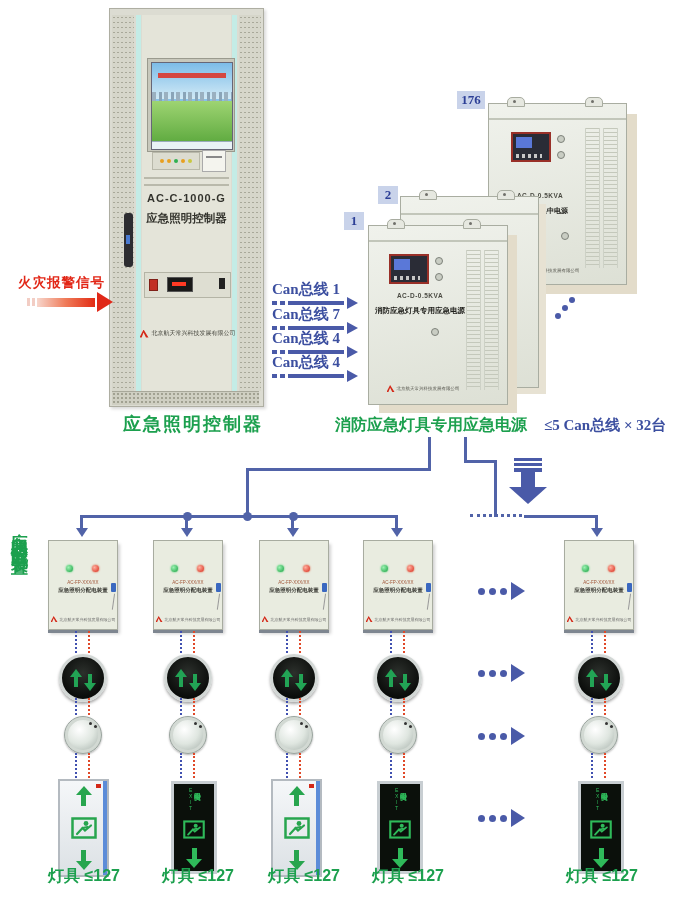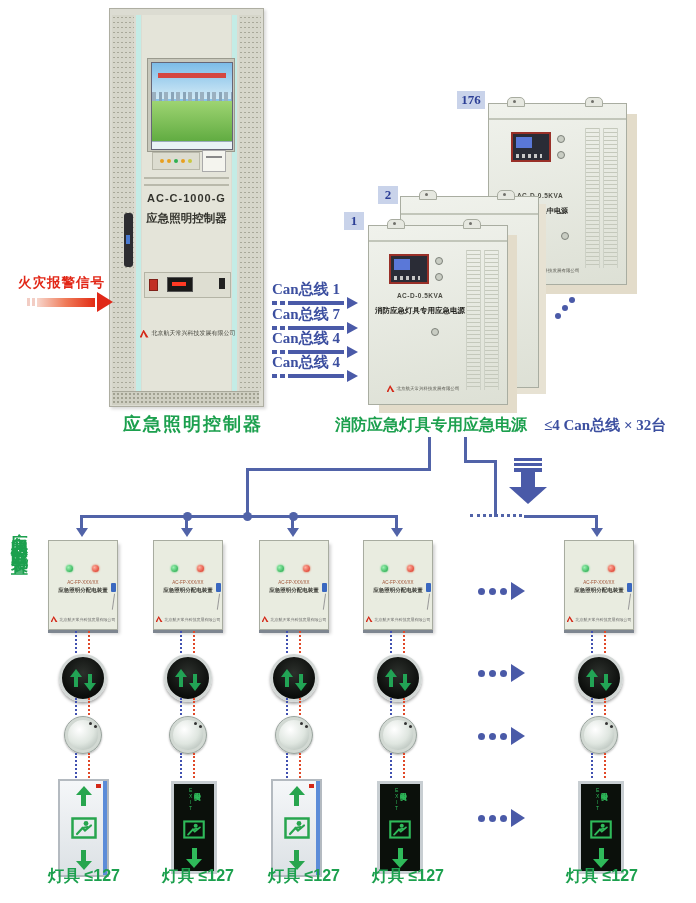--- a/index.html
+++ b/index.html
@@ -277,21 +277,21 @@
 
   <div class="abs badge" style="left:344px;top:212px;width:20px;height:18px;z-index:10;">1</div>
   <div class="abs badge" style="left:378px;top:186px;width:20px;height:18px;z-index:10;">2</div>
   <div class="abs badge" style="left:457px;top:91px;width:28px;height:18px;z-index:10;">176</div>
 
   <div class="abs" style="left:555px;top:313px;width:6px;height:6px;border-radius:50%;background:#4a5aa8;z-index:4;"></div>
   <div class="abs" style="left:562px;top:305px;width:6px;height:6px;border-radius:50%;background:#4a5aa8;z-index:4;"></div>
   <div class="abs" style="left:569px;top:297px;width:6px;height:6px;border-radius:50%;background:#4a5aa8;z-index:4;"></div>
 
   <div class="abs green-cap" style="left:335px;top:415px;width:200px;font-size:16px;">消防应急灯具专用应急电源</div>
-  <div class="abs blue-serif" style="left:544px;top:416px;font-size:15px;">≤4 Can总线 × 32台</div>
+  <div class="abs blue-serif" style="left:544px;top:416px;font-size:15px;">≤5 Can总线 × 32台</div>
 
   <div class="abs tline" style="left:428px;top:437px;width:3px;height:33px;"></div>
   <div class="abs tline" style="left:246px;top:468px;width:185px;height:3px;"></div>
   <div class="abs tline" style="left:246px;top:468px;width:3px;height:49px;"></div>
   <div class="abs tline" style="left:80px;top:515px;width:318px;height:3px;"></div>
   <div class="abs tdot" style="left:183px;top:512px;"></div>
   <div class="abs tdot" style="left:243px;top:512px;"></div>
   <div class="abs tdot" style="left:289px;top:512px;"></div>
   <div class="abs tline" style="left:80px;top:515px;width:3px;height:14px;"></div>
   <div class="abs ahead-down" style="left:76px;top:528px;"></div>

